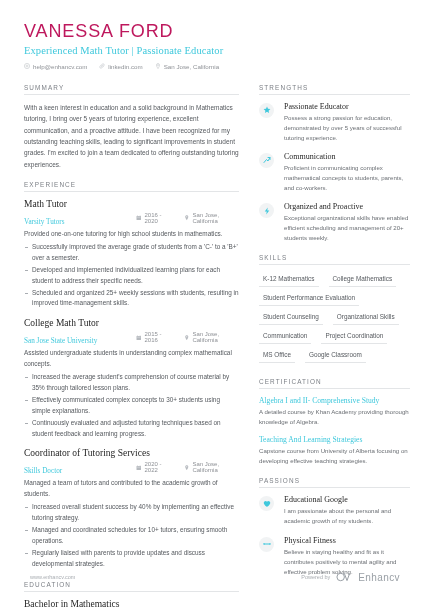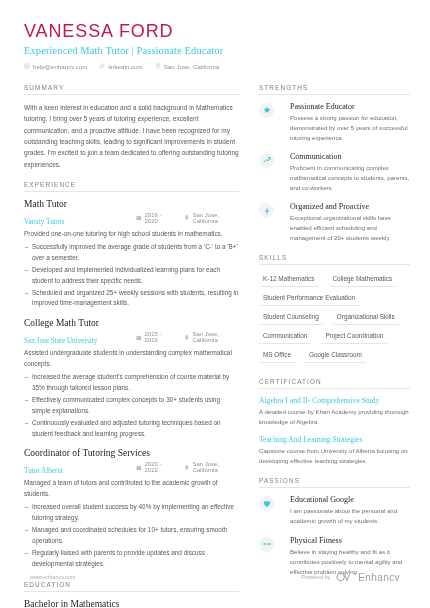--- a/index.html
+++ b/index.html
@@ -57,21 +57,21 @@
     font-size:6.4px;line-height:1.7;color:#55595e;
     padding-left:8px;position:relative;margin-bottom:1px;
   }
   ul.bullets li:before{
     content:"";position:absolute;left:1px;top:5px;
     width:2.5px;height:1px;background:#a9adb2;
   }
   .edu-stack{display:flex;flex-direction:column;gap:2px;}
 
   
-  .item{display:flex;gap:16px;margin-bottom:9px;}
+  .item{display:flex;gap:10px;margin-bottom:9px;}
   .badge{
     width:15px;height:15px;border-radius:50%;background:#f1f3f4;
     flex:0 0 15px;display:flex;align-items:center;justify-content:center;
     margin-top:1px;
   }
   .badge svg{display:block;}
   .item-body{flex:1;}
   .item-title{
     font-family:"Liberation Serif",serif;font-size:8px;color:#1f1f1f;margin-bottom:2px;
   }
@@ -217,21 +217,21 @@
           <ul class="bullets">
             <li>Increased the average student's comprehension of course material by 35% through tailored lesson plans.</li>
             <li>Effectively communicated complex concepts to 30+ students using simple explanations.</li>
             <li>Continuously evaluated and adjusted tutoring techniques based on student feedback and learning progress.</li>
           </ul>
         </div>
 
         <div class="entry">
           <div class="entry-title">Coordinator of Tutoring Services</div>
           <div class="entry-row">
-            <div class="org w">Tutor Alberta</div>
+            <div class="org w">Skills Doctor</div>
             <div class="meta">
               <span>
                   <svg width="5.5" height="5.5" viewBox="0 0 16 16">
                     <rect x="1.5" y="3" width="13" height="11.5" fill="#b6babf"></rect>
                     <rect x="3" y="5.5" width="10" height="1" fill="#fff"></rect>
                     <rect x="3.5" y="1" width="1.4" height="3" fill="#b6babf"></rect>
                     <rect x="11.1" y="1" width="1.4" height="3" fill="#b6babf"></rect>
                   </svg>
                 </span>
               <span>2020 - 2022</span>

